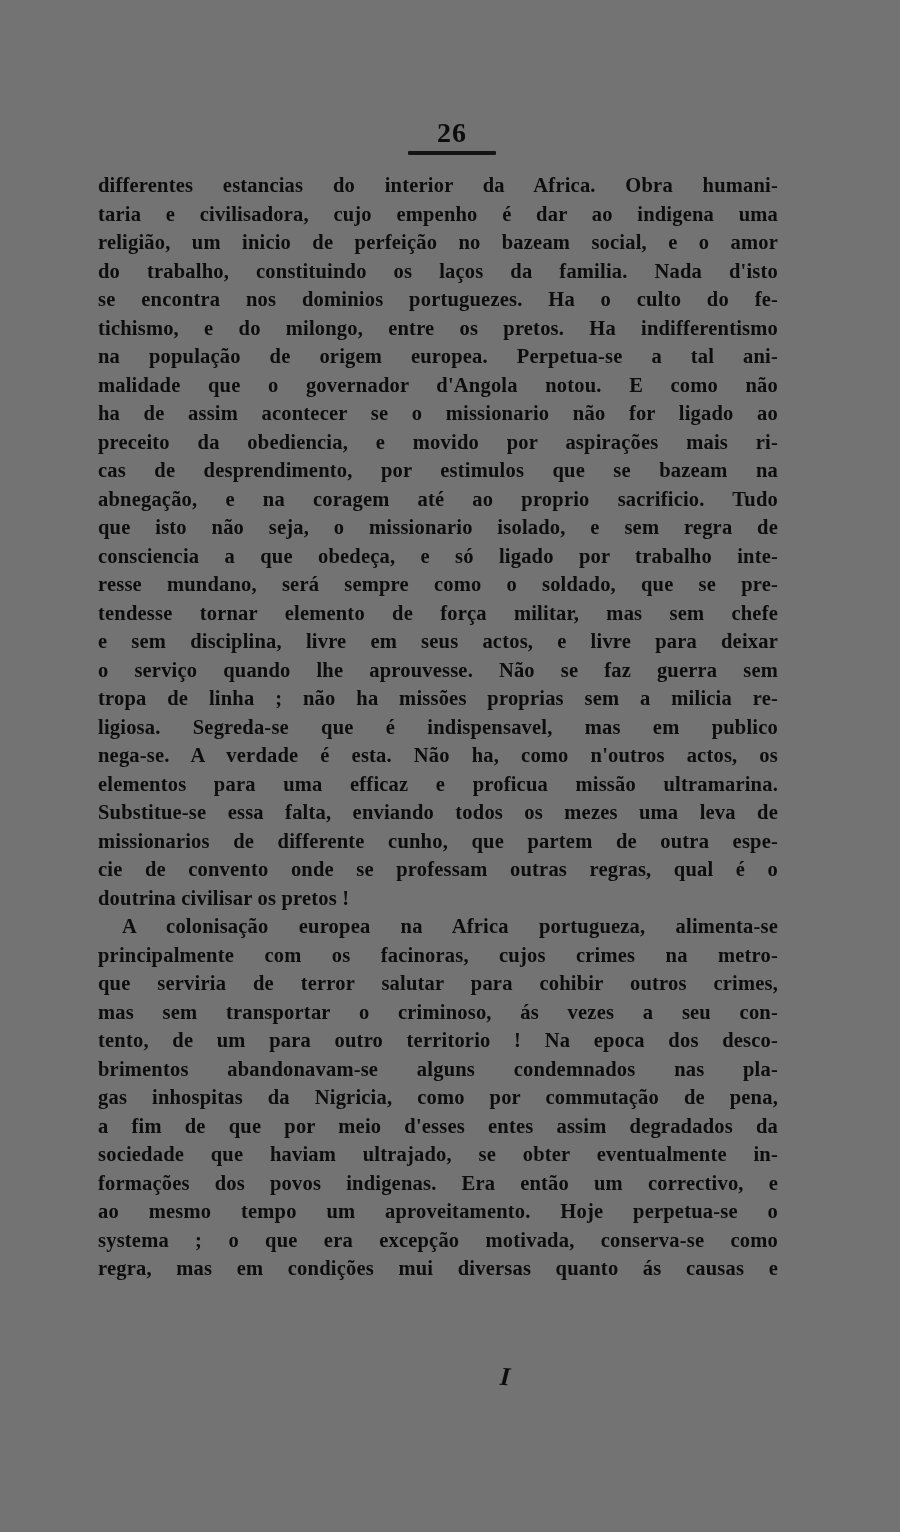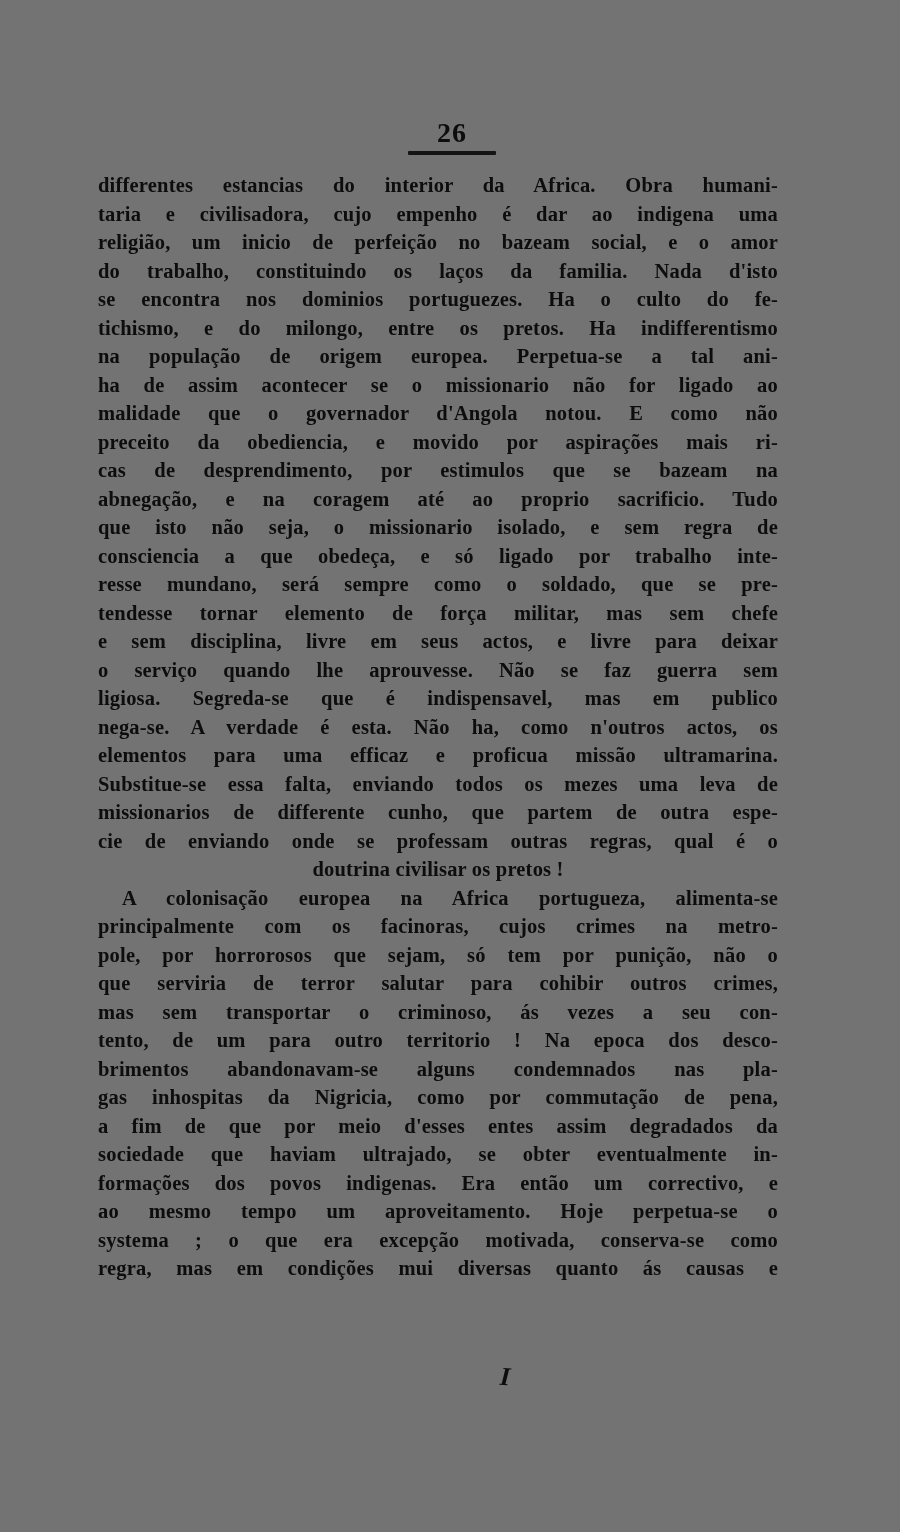--- a/index.html
+++ b/index.html
@@ -39,21 +39,21 @@
   .text-block {
     position: absolute;
     left: 98px;
     top: 171px;
     width: 680px;
     font-size: 20.5px;
     line-height: 28.5px;
     letter-spacing: 0.2px;
   }
   .line {
-    text-align: center;
+    text-align: left;
     white-space: normal;
   }
   .line.just {
     text-align: justify;
     text-align-last: justify;
     text-justify: inter-word;
   }
   .line.indent {
     text-indent: 24px;
   }
@@ -78,41 +78,41 @@
   </div>
 
   <div class="text-block">
       <div class="line just">differentes estancias do interior da Africa. Obra humani-</div>
       <div class="line just">taria e civilisadora, cujo empenho é dar ao indigena uma</div>
       <div class="line just">religião, um inicio de perfeição no bazeam social, e o amor</div>
       <div class="line just">do trabalho, constituindo os laços da familia. Nada d'isto</div>
       <div class="line just">se encontra nos dominios portuguezes. Ha o culto do fe-</div>
       <div class="line just">tichismo, e do milongo, entre os pretos. Ha indifferentismo</div>
       <div class="line just">na população de origem europea. Perpetua-se a tal ani-</div>
+      <div class="line just">malidade que o governador d'Angola notou. E como não</div>
       <div class="line just">ha de assim acontecer se o missionario não for ligado ao</div>
-      <div class="line just">malidade que o governador d'Angola notou. E como não</div>
       <div class="line just">preceito da obediencia, e movido por aspirações mais ri-</div>
       <div class="line just">cas de desprendimento, por estimulos que se bazeam na</div>
       <div class="line just">abnegação, e na coragem até ao proprio sacrificio. Tudo</div>
       <div class="line just">que isto não seja, o missionario isolado, e sem regra de</div>
       <div class="line just">consciencia a que obedeça, e só ligado por trabalho inte-</div>
       <div class="line just">resse mundano, será sempre como o soldado, que se pre-</div>
       <div class="line just">tendesse tornar elemento de força militar, mas sem chefe</div>
       <div class="line just">e sem disciplina, livre em seus actos, e livre para deixar</div>
       <div class="line just">o serviço quando lhe aprouvesse. Não se faz guerra sem</div>
+      <div class="line just">tropa de linha ; não ha missões proprias sem a milicia re-</div>
       <div class="line just">ligiosa. Segreda-se que é indispensavel, mas em publico</div>
       <div class="line just">nega-se. A verdade é esta. Não ha, como n'outros actos, os</div>
       <div class="line just">elementos para uma efficaz e proficua missão ultramarina.</div>
       <div class="line just">Substitue-se essa falta, enviando todos os mezes uma leva de</div>
       <div class="line just">missionarios de differente cunho, que partem de outra espe-</div>
-      <div class="line just">cie de enviando onde se professam outras regras, qual é o</div>
+      <div class="line just">cie de convento onde se professam outras regras, qual é o</div>
       <div class="line">doutrina civilisar os pretos !</div>
       <div class="line just indent">A colonisação europea na Africa portugueza, alimenta-se</div>
       <div class="line just">principalmente com os facinoras, cujos crimes na metro-</div>
-      <div class="line just">pole, por horrorosos que sejam, só tem por punição, não o</div>
       <div class="line just">que serviria de terror salutar para cohibir outros crimes,</div>
       <div class="line just">mas sem transportar o criminoso, ás vezes a seu con-</div>
       <div class="line just">tento, de um para outro territorio ! Na epoca dos desco-</div>
       <div class="line just">brimentos abandonavam-se alguns condemnados nas pla-</div>
       <div class="line just">gas inhospitas da Nigricia, como por commutação de pena,</div>
       <div class="line just">a fim de que por meio d'esses entes assim degradados da</div>
       <div class="line just">sociedade que haviam ultrajado, se obter eventualmente in-</div>
       <div class="line just">formações dos povos indigenas. Era então um correctivo, e</div>
       <div class="line just">ao mesmo tempo um aproveitamento. Hoje perpetua-se o</div>
       <div class="line just">systema ; o que era excepção motivada, conserva-se como</div>

